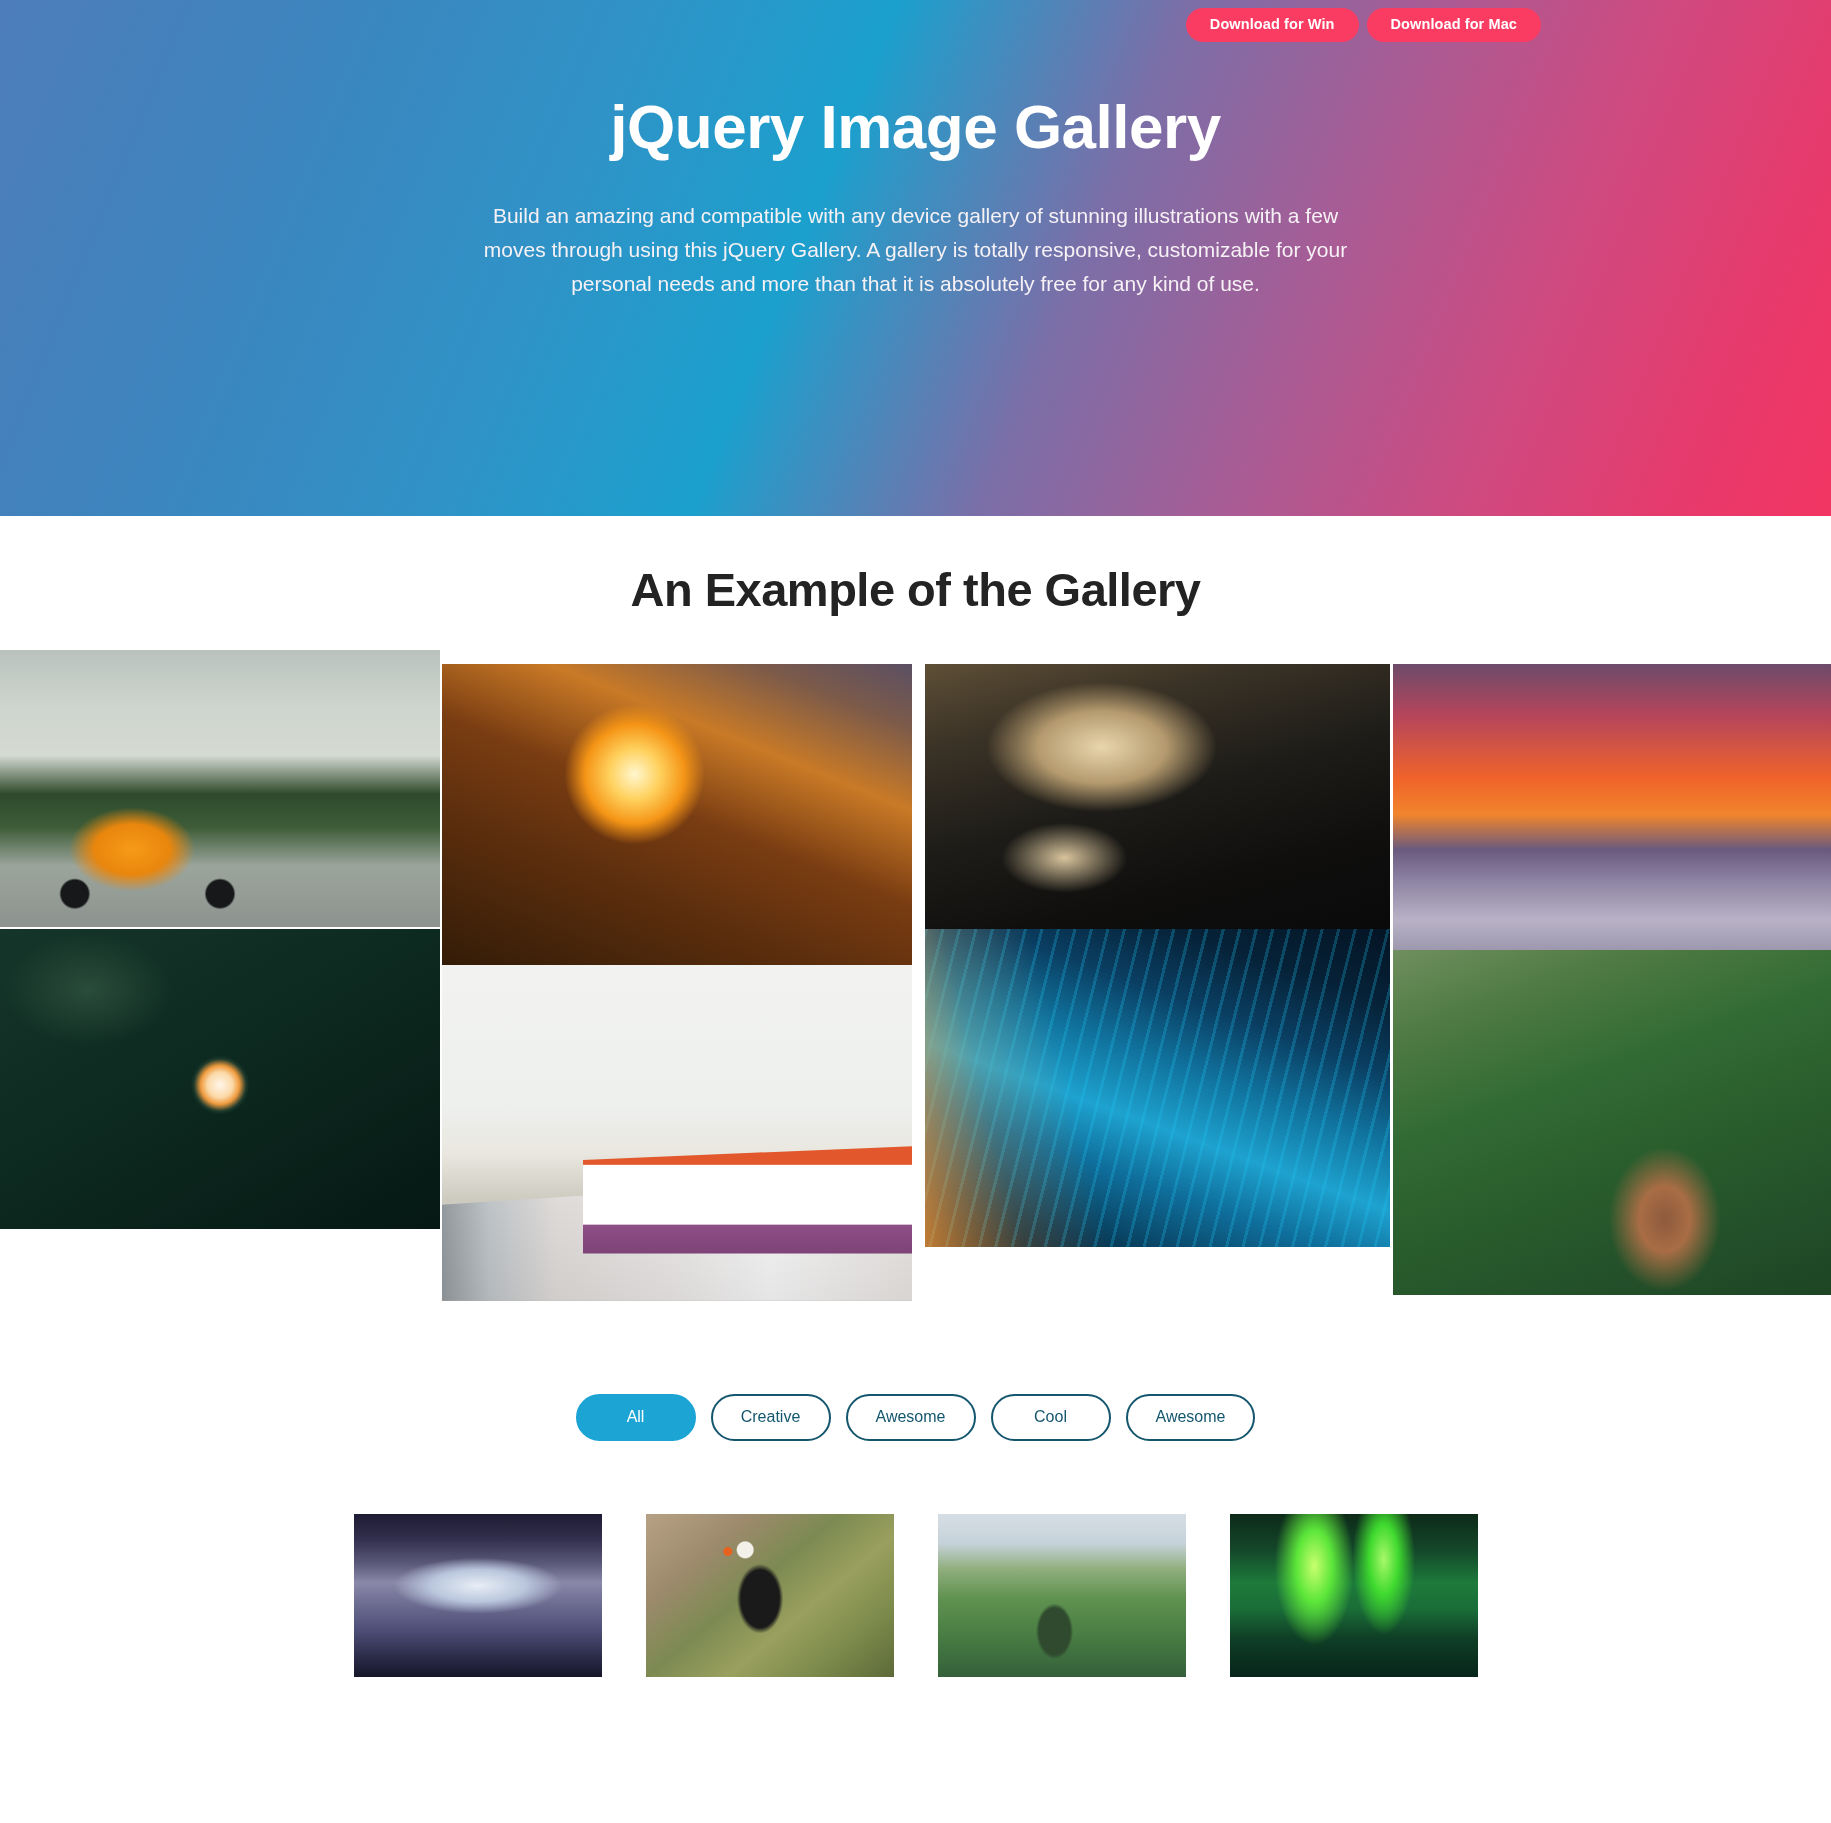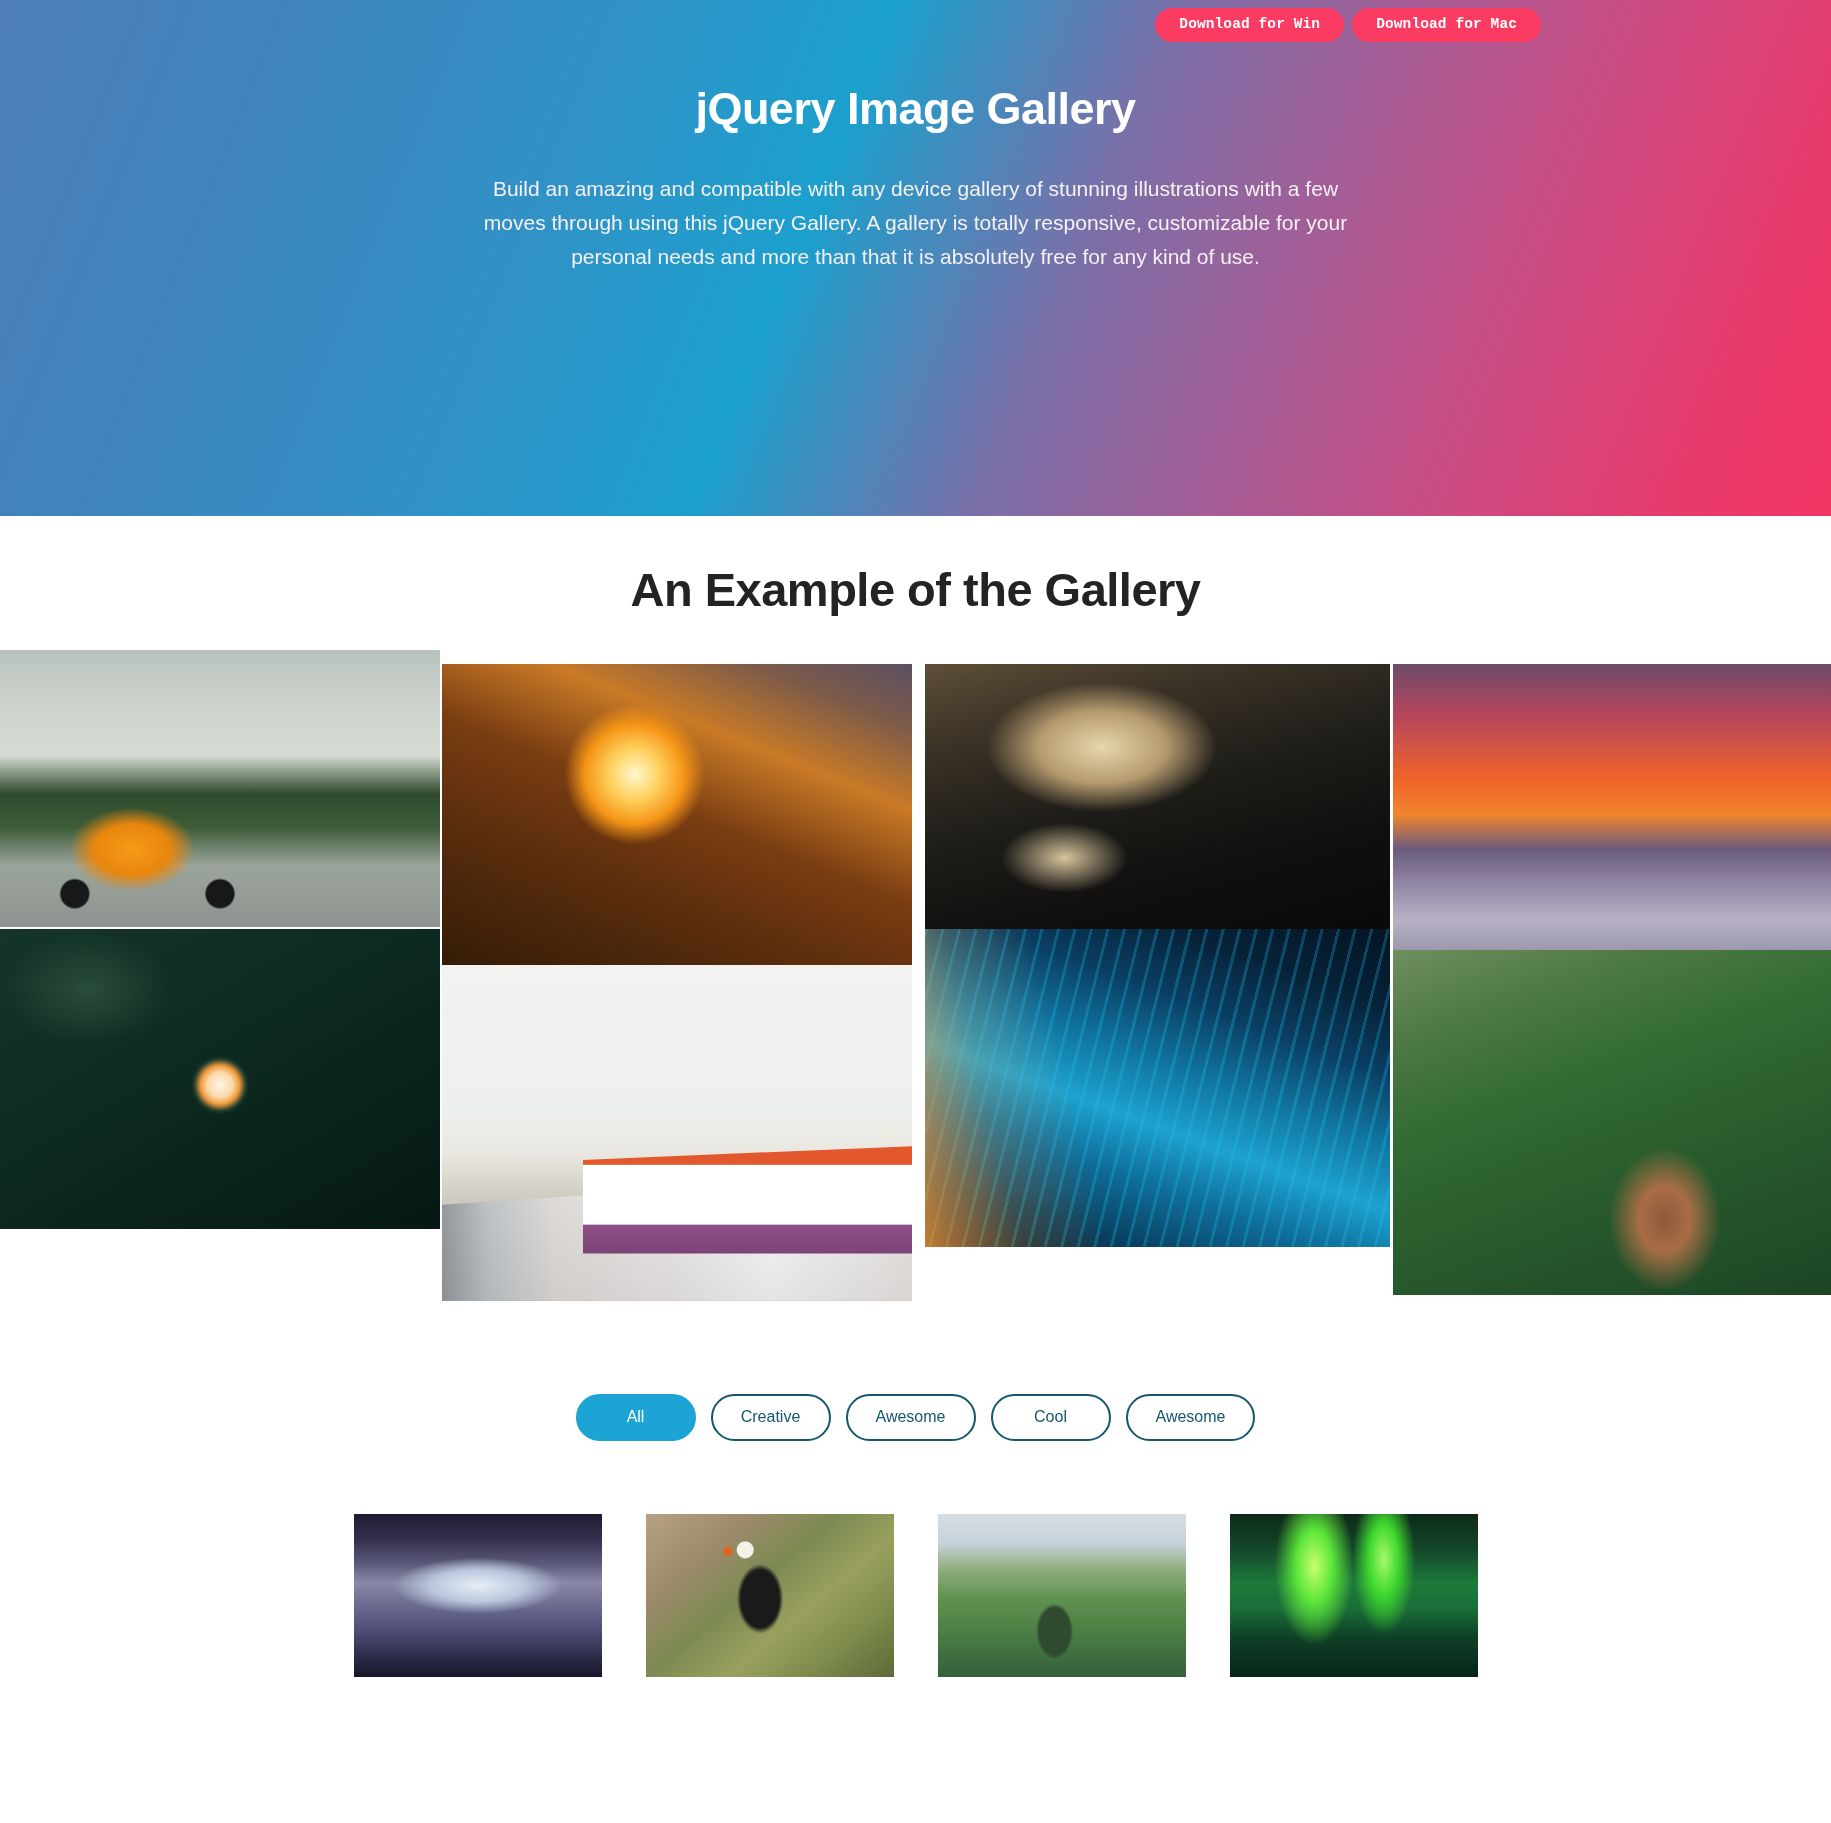--- a/index.html
+++ b/index.html
@@ -30,34 +30,35 @@
     color: #ffffff;
     border: none;
     border-radius: 18px;
     font-size: 14.5px;
     font-weight: bold;
     letter-spacing: 0.1px;
     padding: 9px 24px 10px 24px;
     line-height: 1;
     cursor: pointer;
     white-space: nowrap;
-    font-family: Liberation Mono, monospace;
+    font-family: Liberation Sans, sans-serif;
   }
   .hero-inner {
     width: 940px;
     margin: 0 auto;
     padding-top: 84px;
     text-align: center;
   }
   .hero-title {
-    font-size: 45px;
+    font-size: 62px;
     font-weight: bold;
     color: #ffffff;
     letter-spacing: -0.5px;
     line-height: 1.12;
+    margin-top: 8px;
   }
   .hero-sub {
     margin-top: 38px;
     font-size: 21px;
     line-height: 1.62;
     color: #f6f1f5;
     font-weight: 400;
     padding: 0 20px;
   }
 

